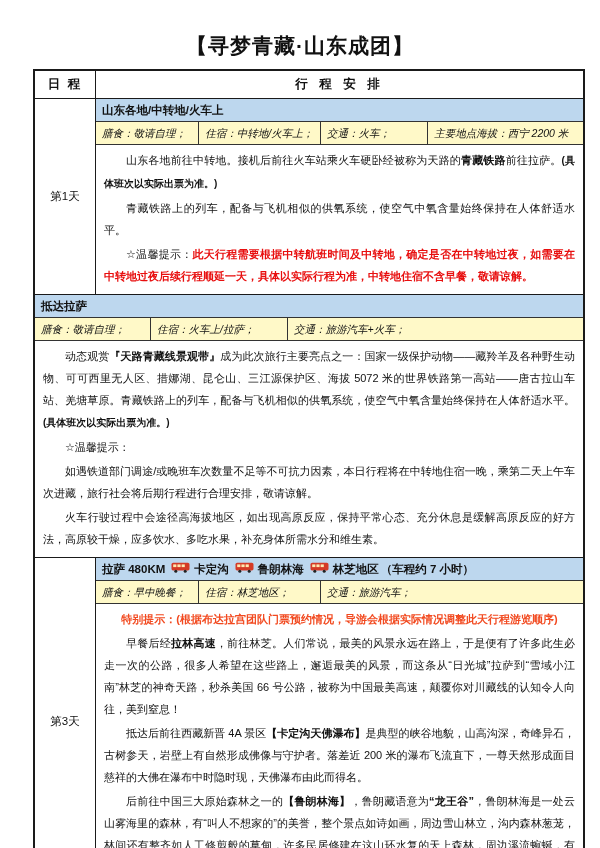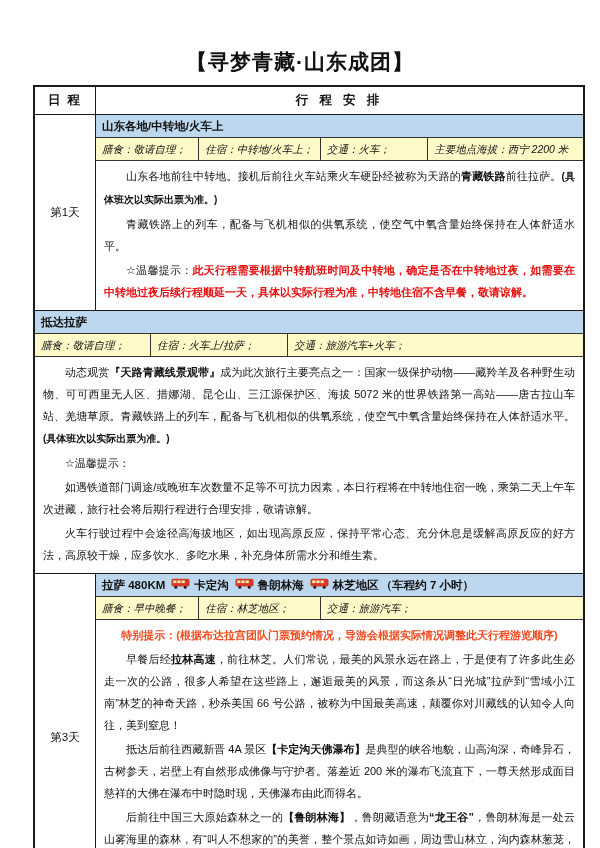--- a/index.html
+++ b/index.html
@@ -2,28 +2,28 @@
 <html style="--blue: #BDD7EE; --yellow: #FFF9C8; --red: #E80E0E; --red2: #F24A20;"><head>
 <meta charset="utf-8">
 <style>
   html,body{margin:0;padding:0;}
   body{
     width:600px;height:848px;background:#ffffff;
     font-family:"Liberation Sans","DejaVu Sans",sans-serif;
     color:#111;overflow:hidden;position:relative;
   }
   .page-title{
-    padding-top:48px;text-align:center;font-size:21px;font-weight:bold;
+    padding-top:32px;text-align:center;font-size:21px;font-weight:bold;
     letter-spacing:1px;color:#111;
   }
   .itinerary-table{
     margin:9px 13px 0 33px;width:552px;border:2px solid #1a1a1a;
     box-sizing:border-box;background:#fff;
   }
-  .thead-row{display:flex;border-bottom:1.5px solid #1a1a1a;height:27px;font-family:Liberation Serif, serif;}
+  .thead-row{display:flex;border-bottom:1.5px solid #1a1a1a;height:27px;}
   .day-col-head{
     width:60px;flex:0 0 60px;border-right:1.5px solid #1a1a1a;
     display:flex;align-items:center;justify-content:center;
     font-weight:bold;font-size:12.5px;letter-spacing:2px;
   }
   .content-col-head{
     flex:1;display:flex;align-items:center;justify-content:center;
     font-weight:bold;font-size:12.5px;letter-spacing:4px;
   }
   .day-row{display:flex;border-bottom:1.5px solid #1a1a1a;}

